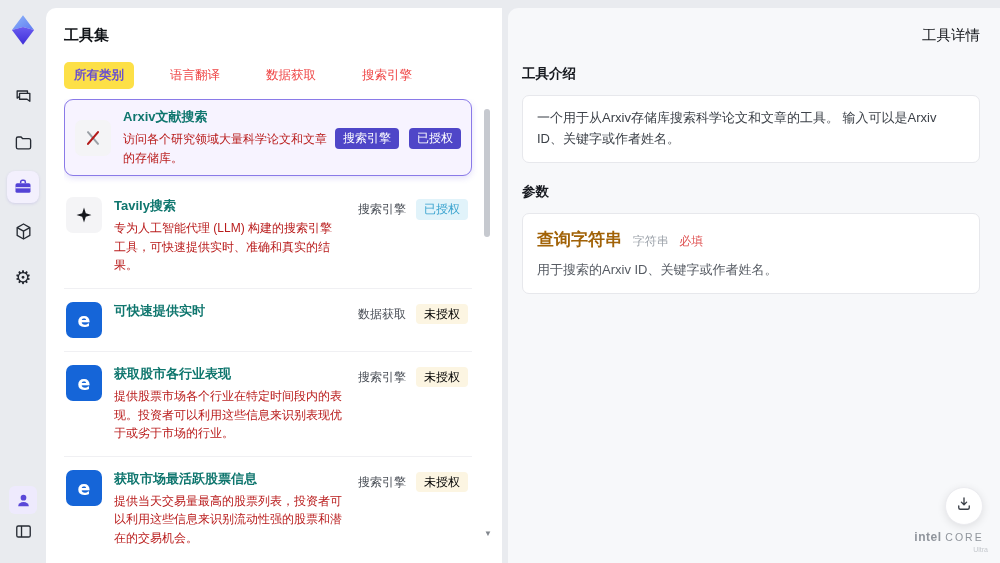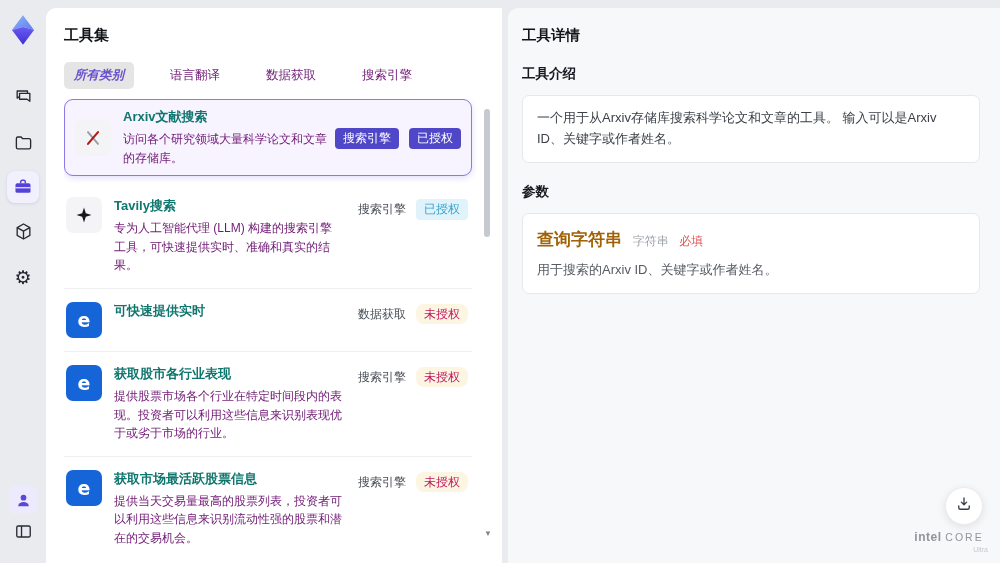--- a/index.html
+++ b/index.html
@@ -22,50 +22,50 @@
     position:absolute; left:46px; top:8px; width:456px; bottom:0;
     background:#ffffff; border-top-left-radius:10px; padding:18px 0 8px 18px;
   }
   .panel-right {
     position:absolute; left:508px; top:8px; width:492px; bottom:0;
     background:#f7f8fa; border-top-left-radius:10px; padding:18px 20px 0 14px;
   }
   .page-title { font-size:15px; font-weight:bold; color:#111418; }
   
   .tabs { display:flex; gap:26px; margin-top:17px; align-items:center; }
-  .tab { font-size:12.5px; color:#701a75; cursor:pointer; padding:5px 10px; border-radius:5px; white-space:nowrap; }
-  .tab.active { background:#e5e5e5; color:#6a50cf; font-weight:bold;font-style:italic; }
+  .tab { font-size:12.5px; color:#ef4444; cursor:pointer; padding:5px 10px; border-radius:5px; white-space:nowrap; }
+  .tab.active { background:#fde047; color:#6a50cf; font-weight:bold; }
   
   .tool-list { position:relative; margin-top:10px; padding-right:30px; height:447px; overflow:hidden; }
   .tool-row { display:flex; align-items:flex-start; padding:13px 4px 13px 2px; border-bottom:1px solid #f0f0f3;justify-content:space-between; }
   .tool-card-selected {
     display:flex; align-items:center; padding:8px 10px; margin-bottom:8px;
     background:#f7f3ff; border:1.5px solid #8a7ae8; border-radius:9px;
     box-shadow:0 2px 6px rgba(96,72,222,.18); cursor:pointer;
   }
   .tool-icon {
     flex:0 0 36px; width:36px; height:36px; border-radius:7px; margin-right:12px;
     background:#f4f4f6; display:flex; align-items:center; justify-content:center; overflow:hidden;
   }
   .tool-icon.blue { background:#1565d8; }
   .blue-glyph { color:#fff; font-weight:bold; font-size:19px; font-family:"DejaVu Sans",sans-serif; }
   .tool-main { width:228px; }
   .tool-name { font-size:13px; font-weight:bold; color:#0f766e; }
-  .tool-desc { font-size:12px; color:#701a75; line-height:1.55; margin-top:4px; }
+  .tool-desc { font-size:12px; color:#b91c1c; line-height:1.55; margin-top:4px; }
   .tool-tags { flex:1; display:flex; justify-content:flex-end; gap:10px; margin-top:2px; white-space:nowrap; }
   .tag { font-size:12px; padding:3px 8px; border-radius:4px; line-height:1.2; }
   .tag.solid { background:#4f46c8; color:#ffffff; }
   .tag.plain { background:transparent; color:#4a4f57; padding:3px 0; }
   .tag.cyan  { background:#e1f3fa; color:#3aa3cf; }
-  .tag.amber { background:#fcf5e2; color:#be185d;border-radius:8px; }
+  .tag.amber { background:#fcf5e2; color:#000000; }
   
   .scrollbar-thumb { position:absolute; right:12px; top:10px; width:6px; height:128px; background:#c6c9cf; border-radius:3px; cursor:pointer; }
   .scroll-down { position:absolute; right:10px; bottom:8px; font-size:8px; color:#82878e; cursor:pointer; }
   
-  .detail-title { font-size:14.5px; font-weight:bold; color:#111418; }
+  .detail-title { font-size:14.5px; font-weight:normal; color:#111418;text-align:right; }
   .section-head { font-size:13.5px; font-weight:bold; color:#16191f; margin-top:20px; }
   .detail-card {
     margin-top:12px; background:#ffffff; border:1px solid #e7e8ec; border-radius:7px;
     padding:12px 14px; font-size:13px; color:#3c4148; line-height:1.6;
   }
   .param-name { font-size:17px; font-weight:bold; color:#a16207; }
   .param-type { font-size:12px; color:#9aa0a8; margin-left:7px; }
   .param-required { font-size:12px; color:#e05555; margin-left:7px;text-align:right; }
   .param-desc { font-size:13px; color:#565b63; margin-top:7px; }
   

